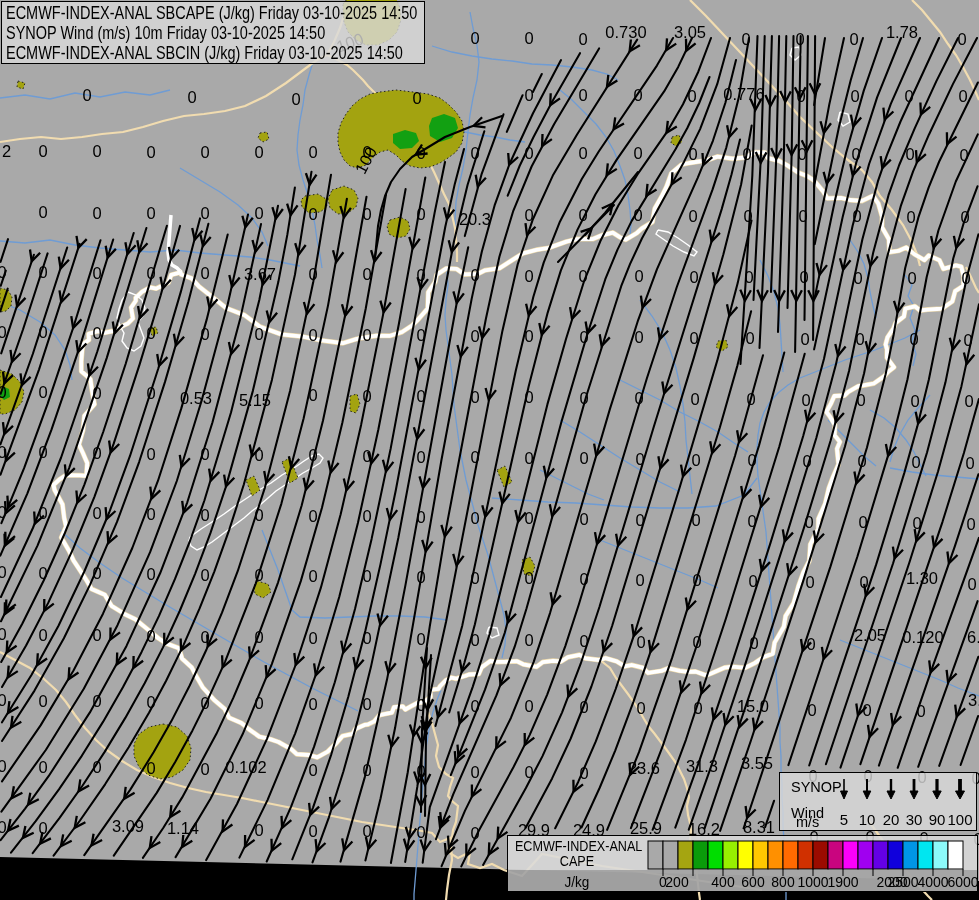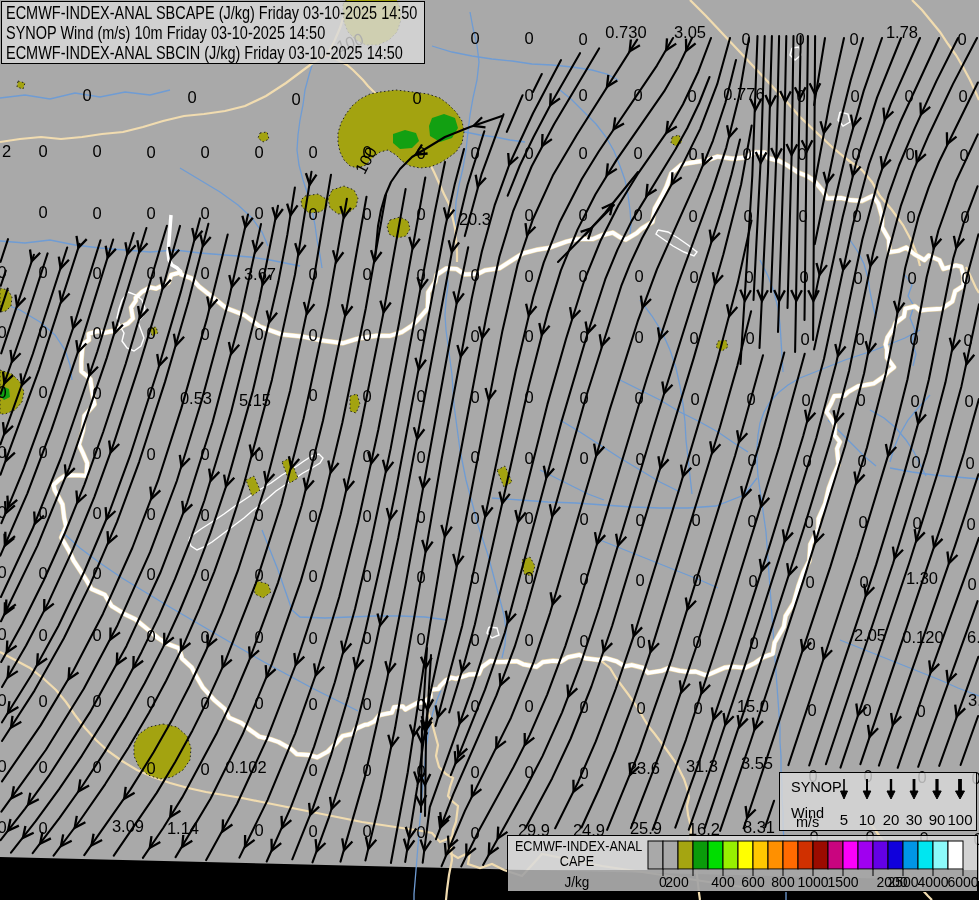--- a/index.html
+++ b/index.html
@@ -781,18 +781,18 @@
 <line x1="425" y1="33" x2="425" y2="40"></line>
 <line x1="455" y1="33" x2="455" y2="40"></line>
 </g>
 </svg>
 <div class="num" style="left:133px;">0</div>
 <div class="num" style="left:147px;">200</div>
 <div class="num" style="left:193px;">400</div>
 <div class="num" style="left:223px;">600</div>
 <div class="num" style="left:253px;">800</div>
 <div class="num" style="left:283px;">1000</div>
-<div class="num" style="left:313px;">1500</div>
+<div class="num" style="left:313px;">1900</div>
 <div class="num" style="left:343px;padding-left:19px;">2000</div>
 <div class="num" style="left:373px;">2500</div>
 <div class="num" style="left:403px;">4000</div>
 <div class="num" style="left:433px;">6000</div>
 </div>
 
 </body></html>

